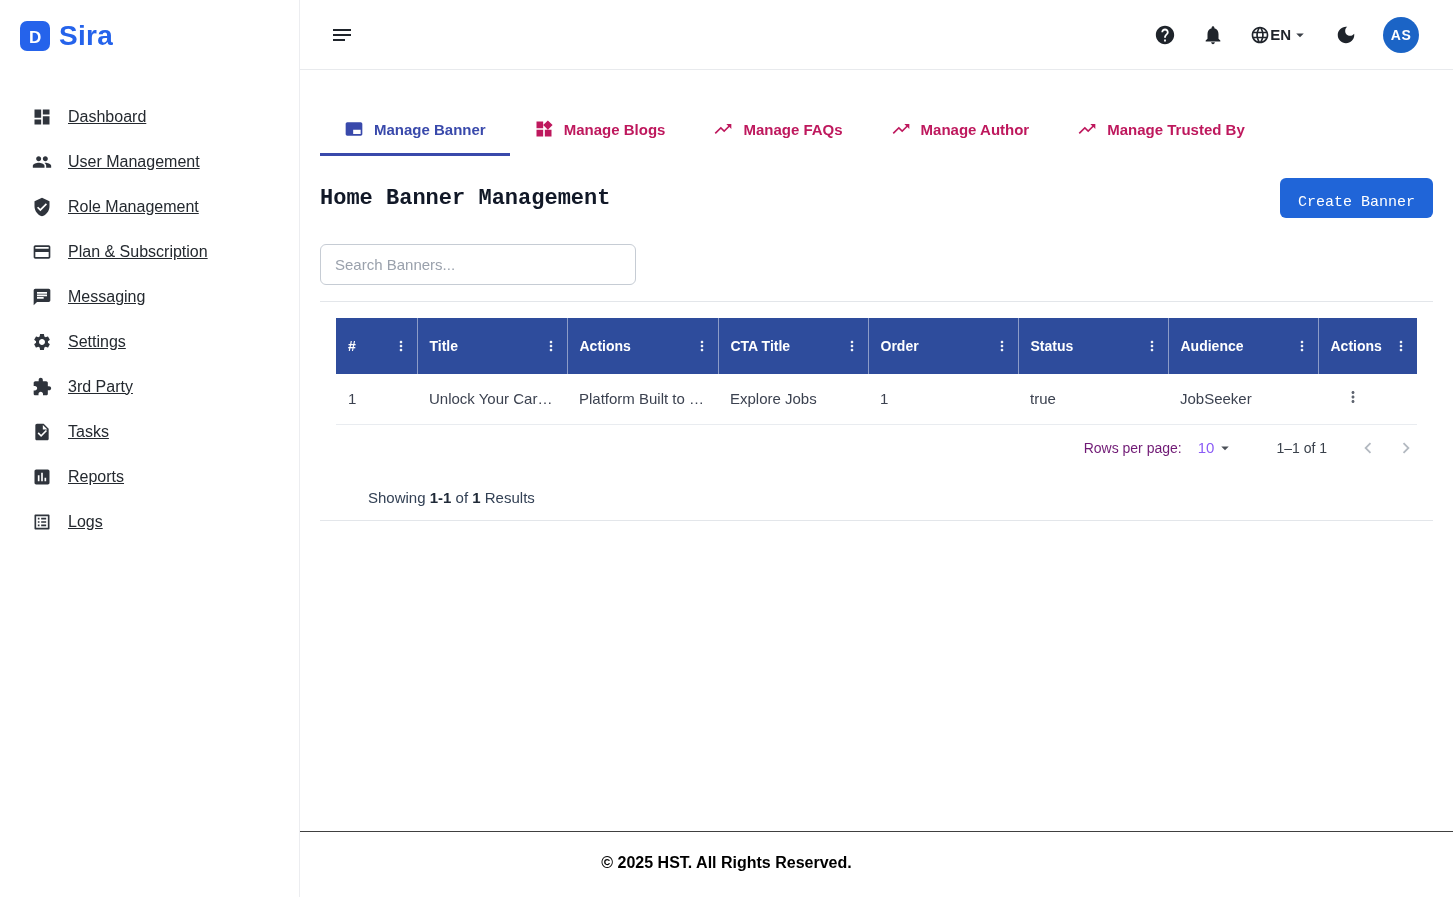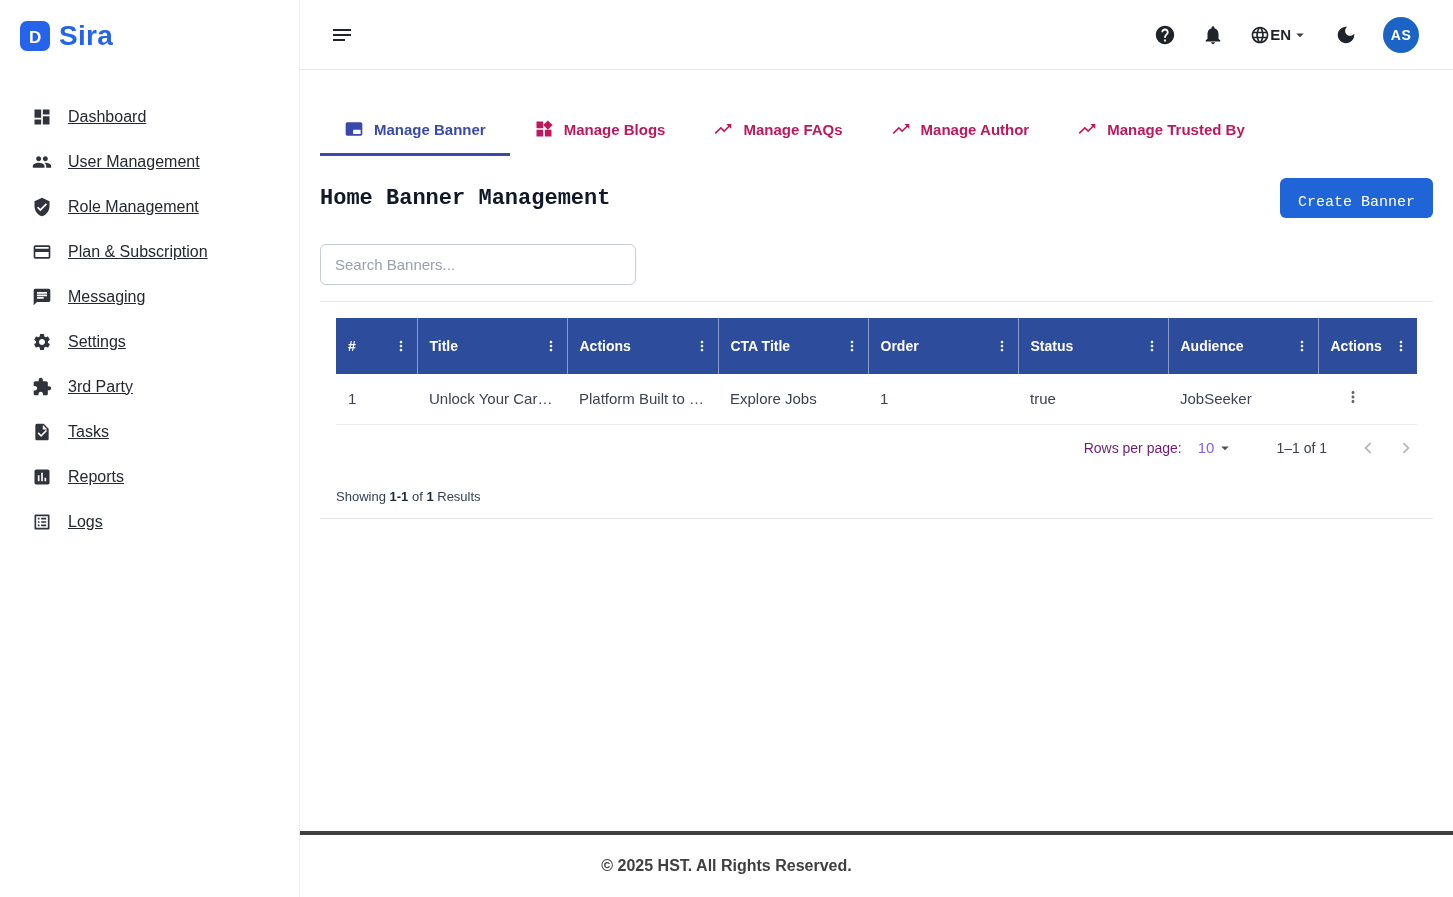--- a/index.html
+++ b/index.html
@@ -62,25 +62,25 @@
   .pagination { display:flex; align-items:center; justify-content:flex-end; margin-top:12px; }
   .rpp-label { font-size:14px; color:#701a75; }
   .rpp-select { display:flex; align-items:center; gap:2px; margin-left:16px; cursor:pointer; }
   .rpp-value { font-size:15px; color:#8b5cf6; }
   .rpp-select .caret { fill:#4b5058; }
   .range-label { font-size:14px; color:#3a414b; margin-left:42px; }
   .pager-btn { margin-left:30px; cursor:pointer; }
   .pager-btn .ico { width:22px; height:22px; fill:#b3b9c1; }
   .pager-btn + .pager-btn { margin-left:16px; }
 
-  .showing { margin-top:30px; font-size:13px; color:#334155; }
+  .showing { margin-top:30px; font-size:15px; color:#334155;margin-left:32px; }
   .showing b { color:#1f2937; }
 
   
-  .footer { position:absolute; left:0; right:0; top:831px; border-top:4px solid #404040; text-align:center; padding-top:22px; font-size:16px; font-weight:700; color:#404040; z-index:1; }
+  .footer { position:absolute; left:0; right:0; top:831px; border-top:1px solid #404040; text-align:center; padding-top:22px; font-size:16px; font-weight:700; color:#000000; z-index:1; }
 </style>
 </head>
 <body>
 
 <aside class="sidebar">
   <div class="logo-row">
     <svg class="logo-mark" viewBox="0 0 30 30">
       <rect x="0" y="0" width="30" height="30" rx="7" fill="#2563eb"></rect>
       <text x="9" y="22" font-size="17" font-weight="bold" fill="#ffffff" font-family="Liberation Sans, sans-serif">D</text>
     </svg>

